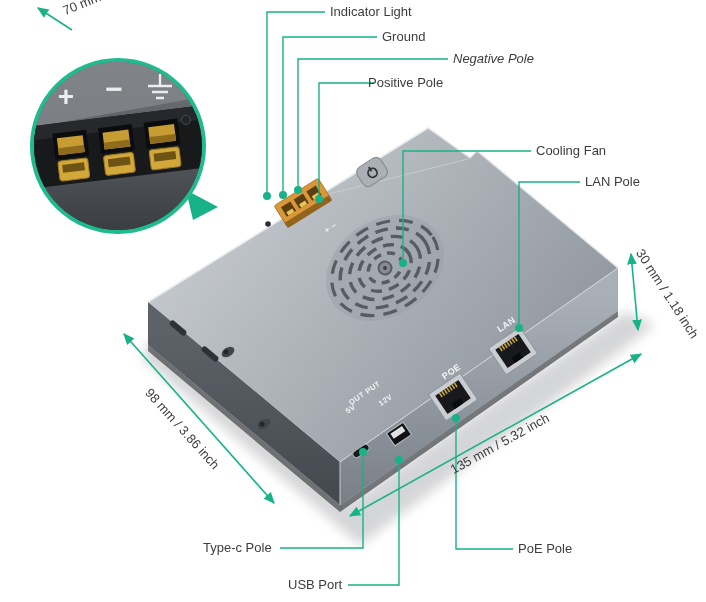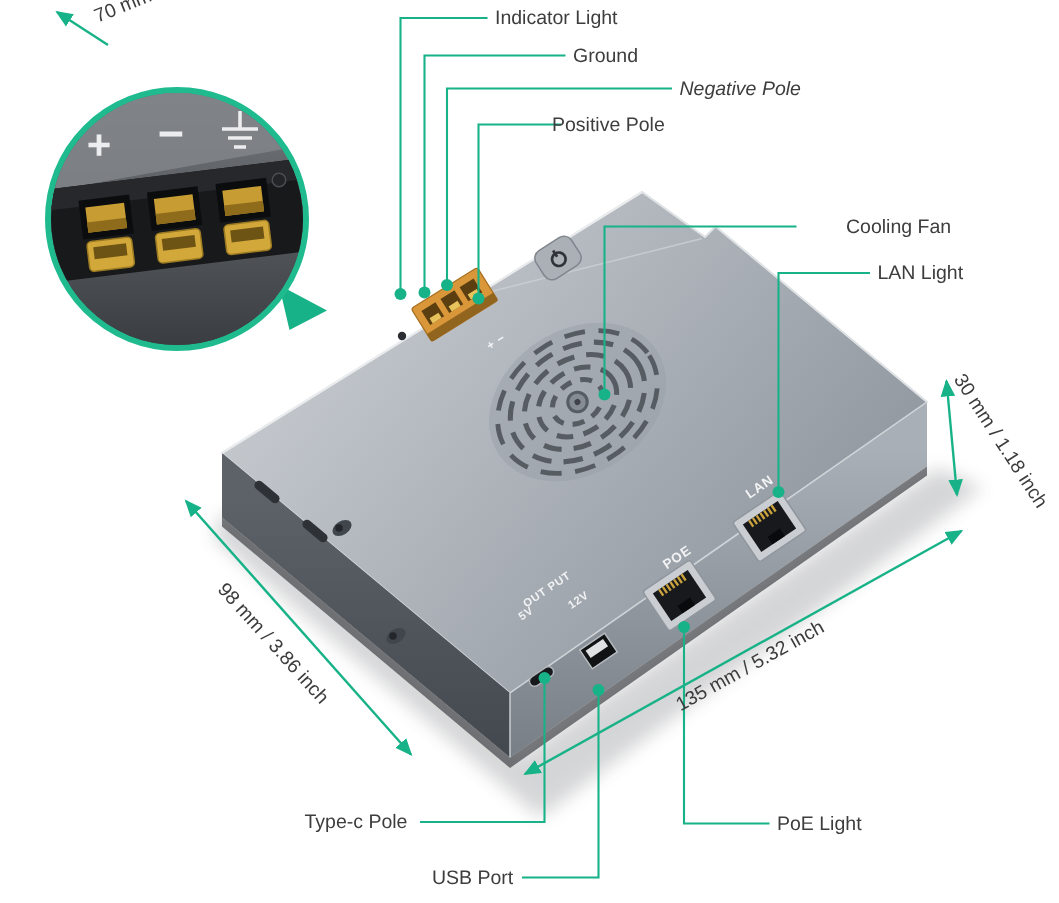--- a/index.html
+++ b/index.html
@@ -206,24 +206,24 @@
       <line x1="350" y1="516" x2="641" y2="354" marker-start="url(#arrow)" marker-end="url(#arrow)"></line>
       <line x1="631" y1="254" x2="638" y2="330" marker-start="url(#arrow)" marker-end="url(#arrow)"></line>
       <line x1="72" y1="30" x2="38" y2="8" marker-end="url(#arrow)"></line>
     </g>
   </svg>
 
   <div class="label" style="left:330px;top:5px;text-align:center;">Indicator Light</div>
   <div class="label" style="left:382px;top:30px;text-align:center;">Ground</div>
   <div class="label" style="left:453px;top:52px;font-style:italic;">Negative Pole</div>
   <div class="label" style="left:368px;top:76px;text-align:right;">Positive Pole</div>
-  <div class="label" style="left:536px;top:144px;margin-left:28px;">Cooling Fan</div>
-  <div class="label" style="left:585px;top:175px;">LAN Light</div>
+  <div class="label" style="left:536px;top:144px;">Cooling Fan</div>
+  <div class="label" style="left:585px;top:175px;">LAN Pole</div>
   <div class="label" style="left:203px;top:541px;">Type-c Pole</div>
   <div class="label" style="left:288px;top:578px;">USB Port</div>
-  <div class="label" style="left:518px;top:542px;">PoE Light</div>
+  <div class="label" style="left:518px;top:542px;">PoE Pole</div>
 
   <div class="label dim" style="left:102px;top:422px;width:160px;transform:rotate(48deg);">98 mm / 3.86 inch</div>
   <div class="label dim" style="left:415px;top:437px;width:170px;transform:rotate(-29deg);">135 mm / 5.32 inch</div>
   <div class="label dim" style="left:602px;top:287px;width:130px;transform:rotate(57deg);">30 mm / 1.18 inch</div>
   <div class="label dim" style="left:44px;top:-3px;width:76px;transform:rotate(-22deg);">70 mm</div>
 
 </div>
 
 </body></html>

